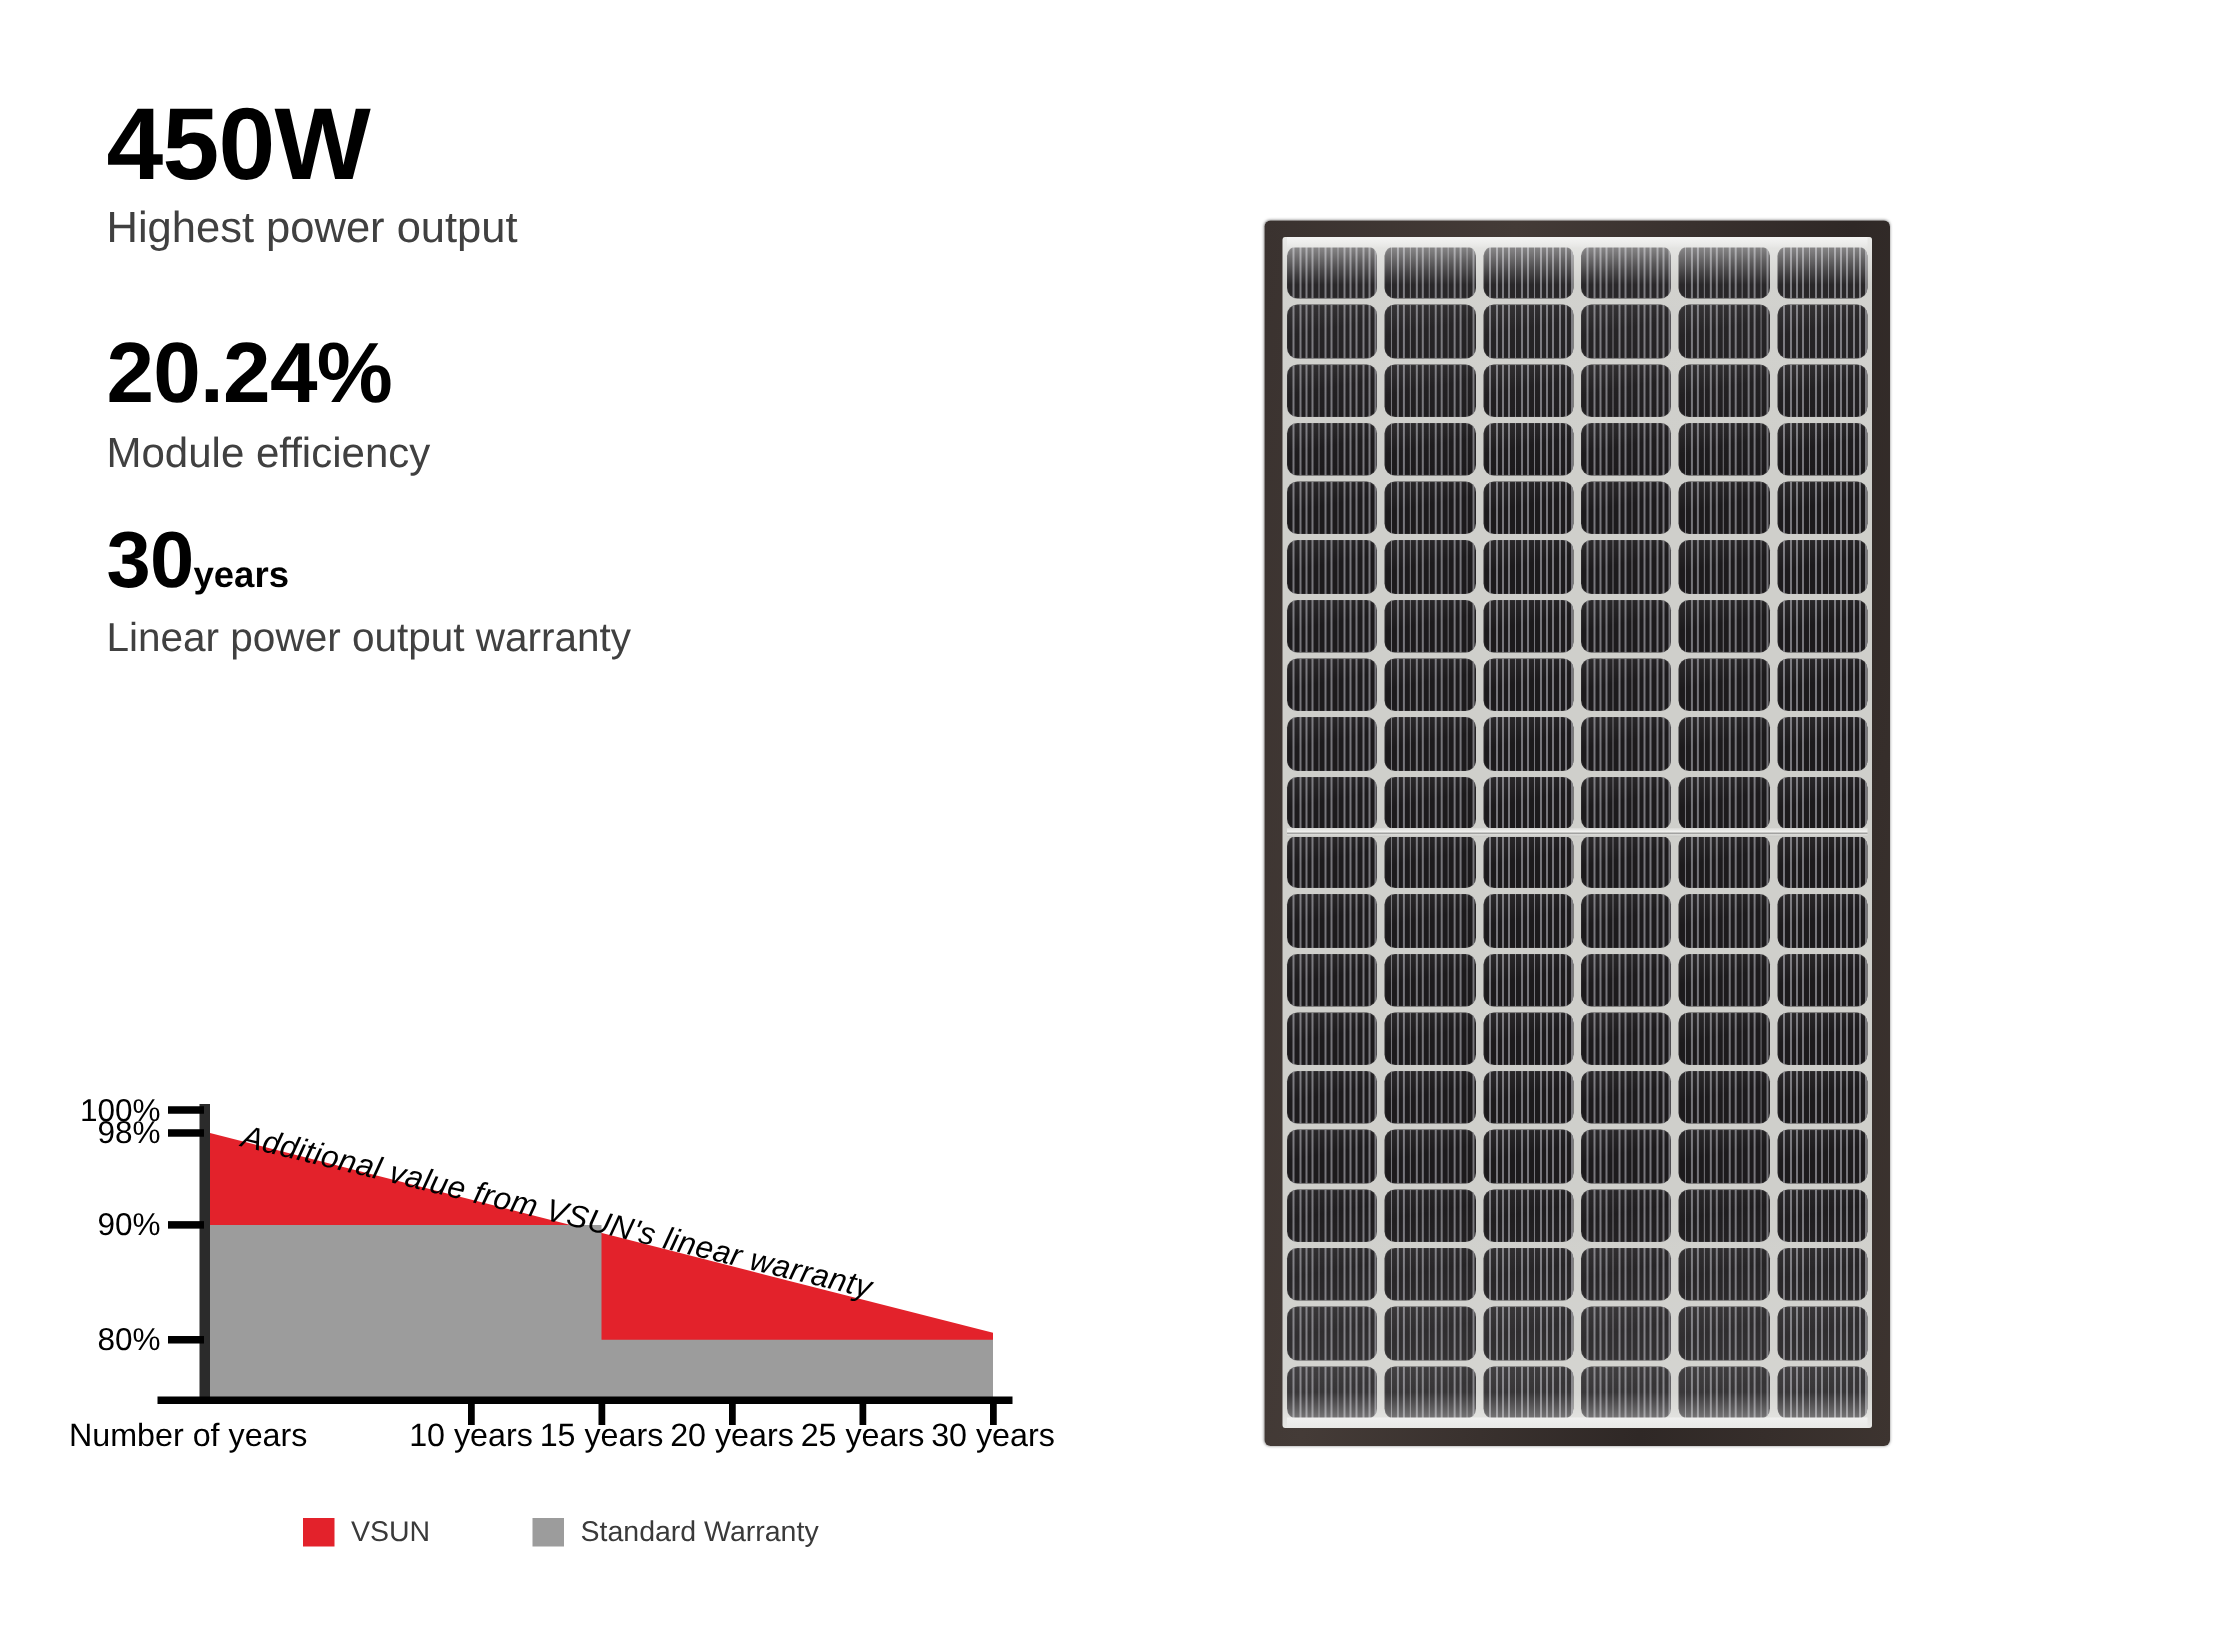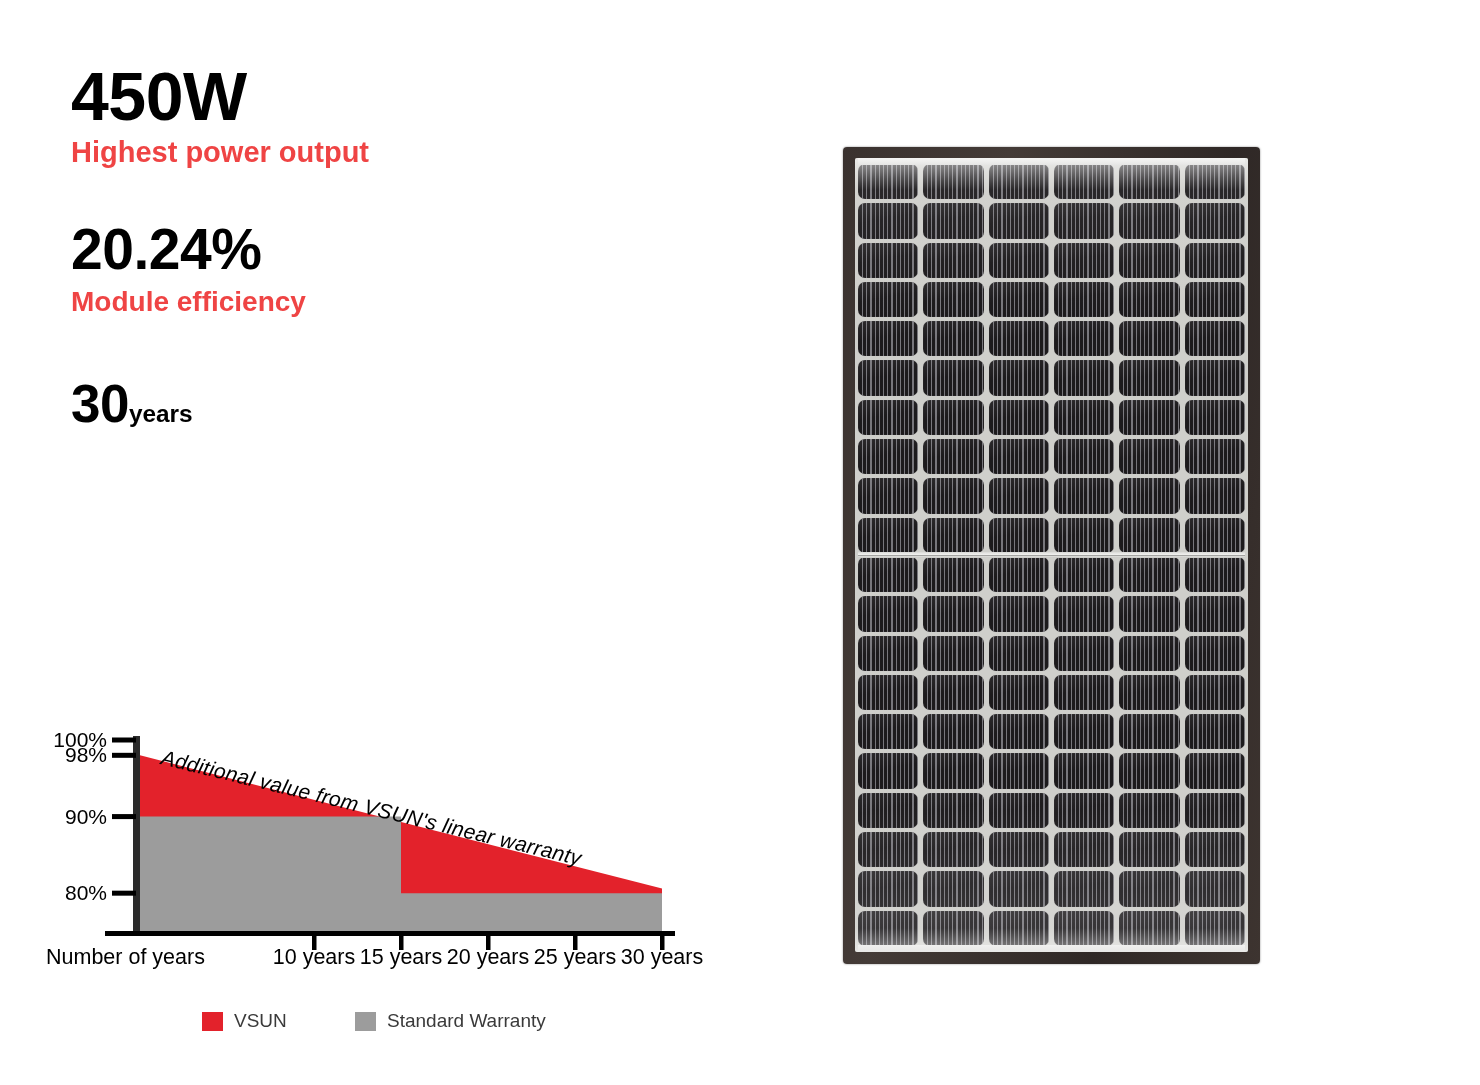--- a/index.html
+++ b/index.html
@@ -34,41 +34,41 @@
     display: block;
     color: #000;
   }
   .spec-value .unit {
     font-size: 0.46em;
     font-weight: 700;
     letter-spacing: 0px;
   }
   .spec-label {
     display: block;
-    font-weight: 700;
-    color: #ef4444;
+    font-weight: 400;
+    color: #404040;
     line-height: 1.15;
   }
 
   
   #block-power .spec-value { font-size: 68px; }
   #block-power .spec-label { font-size: 29px; margin-top: 6px; }
 
   
   #block-efficiency { margin-top: 52px; }
   #block-efficiency .spec-value { font-size: 57px; }
   #block-efficiency .spec-label { font-size: 28px; margin-top: 8px; }
 
   
   #block-material { margin-top: 40px; }
   #block-material .spec-value { font-size: 53px; }
   #block-material .spec-label { font-size: 27px; margin-top: 10px; }
 
   
-  #block-linear { margin-top: 58px; }
+  #block-linear { margin-top: 28px; }
   #block-linear .spec-value { font-size: 53px; }
   #block-linear .spec-label { font-size: 27px; margin-top: 10px; }
 
   
   .chart {
     position: absolute;
     left: 0px;
     top: 716px;
     width: 760px;
     height: 340px;
@@ -209,20 +209,21 @@
   </div>
 
   <div class="spec-block" id="block-efficiency">
     <span class="spec-value"><span>20.24%</span><span class="unit"></span></span>
     <span class="spec-label">Module efficiency</span>
   </div>
 
 
   <div class="spec-block" id="block-linear">
     <span class="spec-value"><span>30</span><span class="unit">years</span></span>
+    <span class="spec-label">Linear power output warranty</span>
   </div>
 
 </div>
 
 <div class="chart">
   <svg class="chart-svg" width="760" height="340" viewBox="0 0 760 340">
 
     <g id="plot-areas">
         <polygon points="140,39.317460317460316 662,172.57936507936512 662,217 140,217" fill="#e3222b"></polygon>
         <polygon points="140,100.58730158730158 401,100.58730158730158 401,177.17460317460316 662,177.17460317460316 662,217 140,217" fill="#9c9c9c"></polygon>

